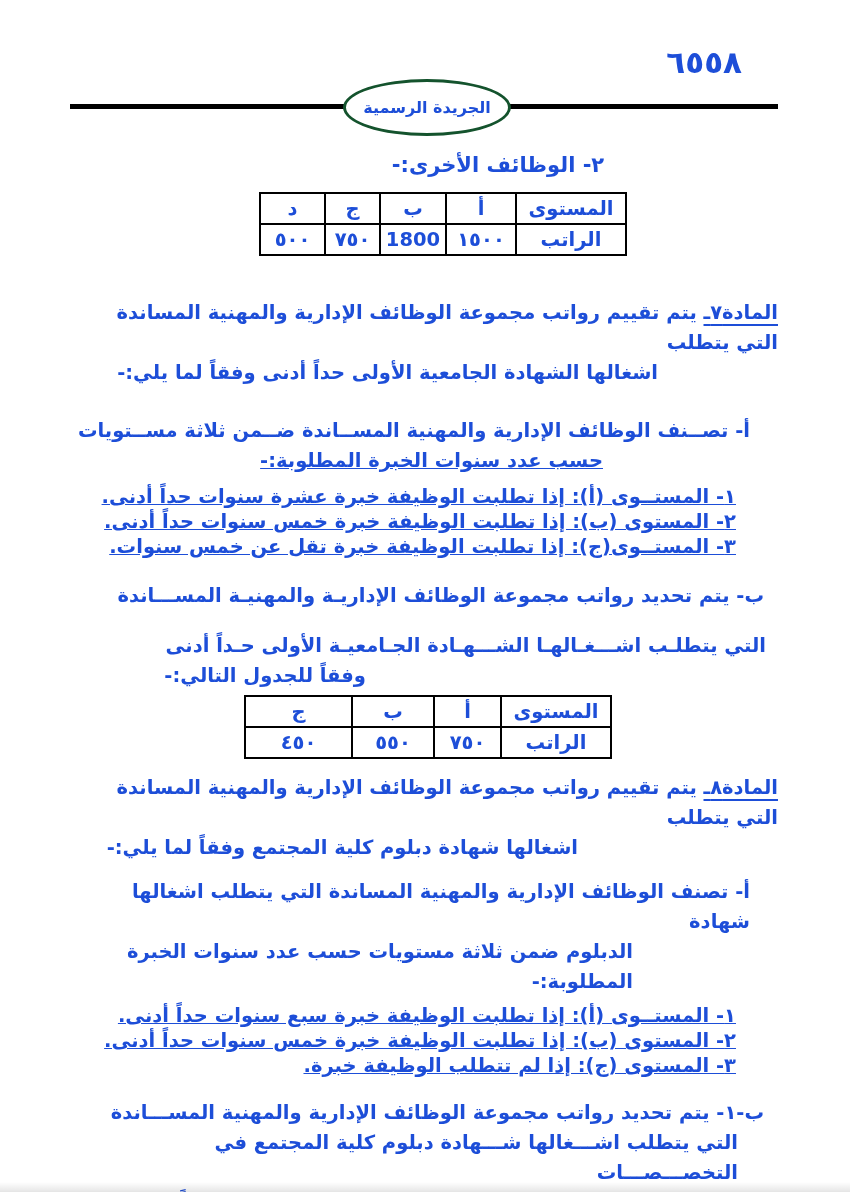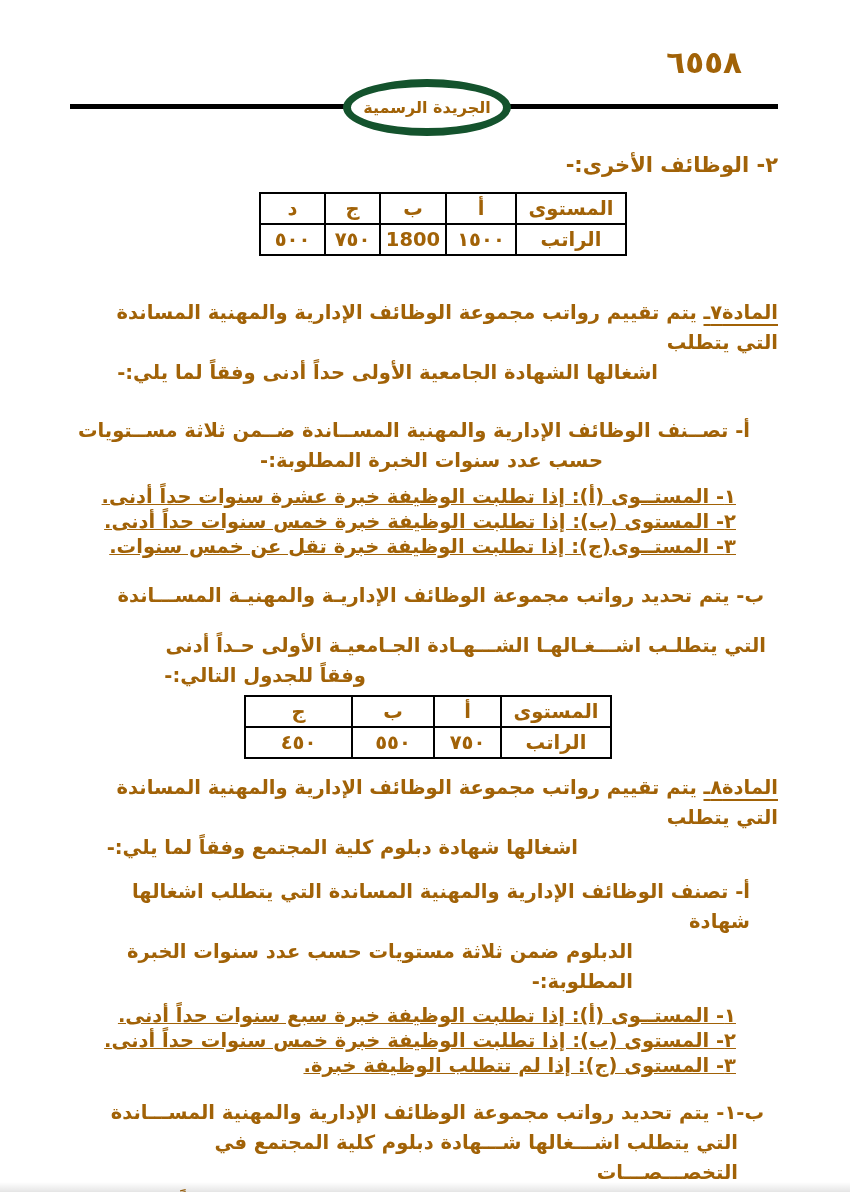--- a/index.html
+++ b/index.html
@@ -4,52 +4,52 @@
 <style>
   * { margin:0; padding:0; box-sizing:border-box; }
   html,body { background:#888; }
   .page {
     position:relative;
     width:850px; height:1192px;
     margin:0 auto;
     background:#ffffff;
     font-family:"DejaVu Sans", sans-serif;
     font-weight:700;
-    color:#a16207;
+    color:#1d4ed8;
     direction:rtl;
     overflow:hidden;
   }
   
   .page-number {
     position:absolute; top:44px; right:108px;
     font-size:31px; letter-spacing:6px;
   }
   .header-rule {
     position:absolute; top:104px; right:72px; left:70px;
     height:5px; background:#000;
   }
   .gazette-oval {
     position:absolute; top:79px; left:343px;
     width:168px; height:57px;
     background:#fff;
-    border:8px solid #14532d;
+    border:3px solid #14532d;
     border-radius:50%;
     display:flex; align-items:center; justify-content:center;
     font-size:16px;
     z-index:2;
   }
   
   .content {
     position:absolute; top:150px; right:72px; left:70px;
     font-size:19.5px;
   }
   .line { line-height:30px; text-align:right; }
   .sec-heading {
     font-size:21px; line-height:30px;
-    padding-left:148px; text-align:right;
+    padding-left:148px; text-align:center;
     direction:rtl;
   }
   .sec-heading-inner { display:inline-block; direction:rtl; }
   .article-label {
     text-decoration:underline;
     text-decoration-thickness:2px;
     text-underline-offset:5px;
   }
   .list { margin-right:42px; }
   .list .line { line-height:25px;text-decoration:underline; }
@@ -117,21 +117,21 @@
 
     <div style="margin-top:42px;">
       <div class="line">
         <span class="article-label">المادة٧ـ</span>
         <span>يتم تقييم رواتب مجموعة الوظائف الإدارية والمهنية المساندة التي يتطلب</span>
       </div>
       <div class="line" style="padding-right:120px;">اشغالها الشهادة الجامعية الأولى حداً أدنى وفقاً لما يلي:-</div>
 
       <div style="margin-top:28px;">
         <div class="line" style="padding-right:28px;">أ- تصــنف الوظائف الإدارية والمهنية المســاندة ضــمن ثلاثة مســتويات</div>
-        <div class="line" style="padding-right:175px;">حسب عدد سنوات الخبرة المطلوبة:-</div>
+        <div class="line" style="padding-right:175px;text-decoration:underline;">حسب عدد سنوات الخبرة المطلوبة:-</div>
       </div>
 
       <div class="list" style="margin-top:8px;">
         <div class="line">١- المستــوى (أ): إذا تطلبت الوظيفة خبرة عشرة سنوات حداً أدنى.</div>
         <div class="line">٢- المستوى (ب): إذا تطلبت الوظيفة خبرة خمس سنوات حداً أدنى.</div>
         <div class="line">٣- المستــوى(ج): إذا تطلبت الوظيفة خبرة تقل عن خمس سنوات.</div>
       </div>
 
       <div style="margin-top:22px;">
         <div class="line" style="padding-right:14px;">ب- يتم تحديد رواتب مجموعة الوظائف الإداريـة والمهنيـة المســـاندة</div>

